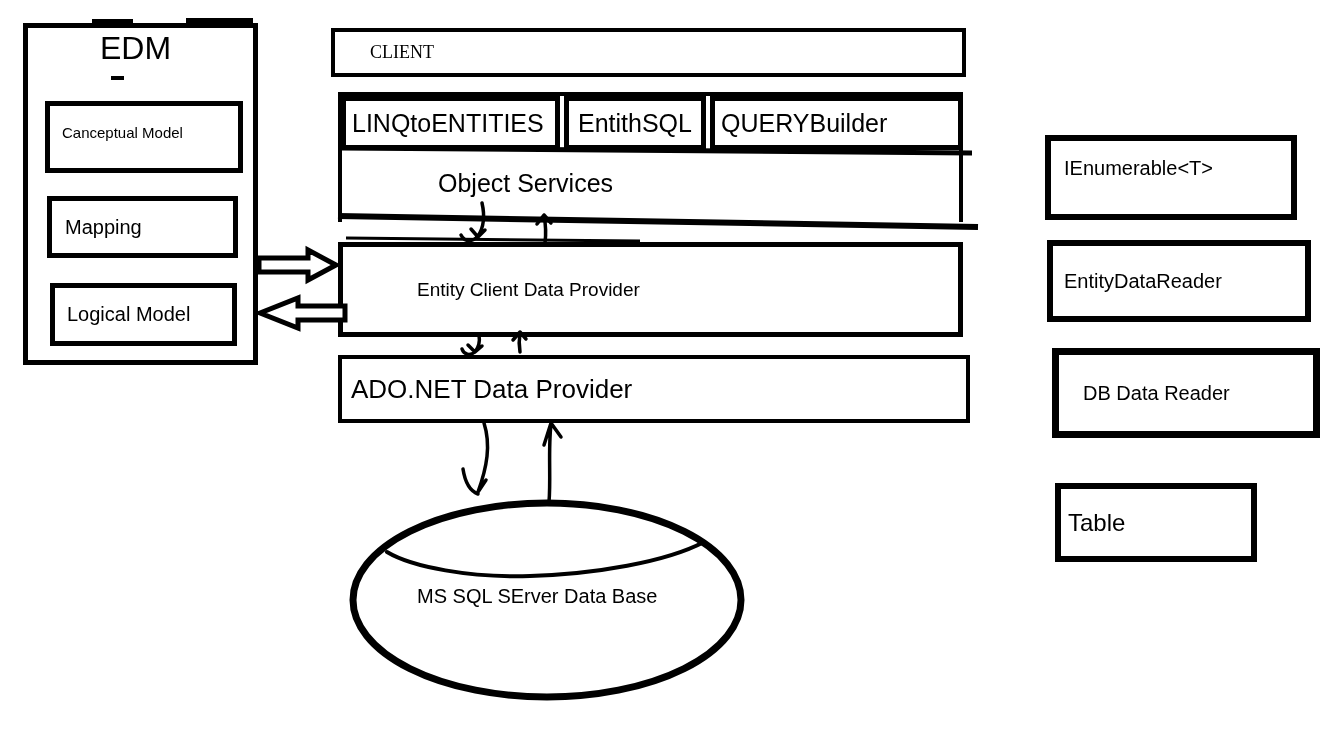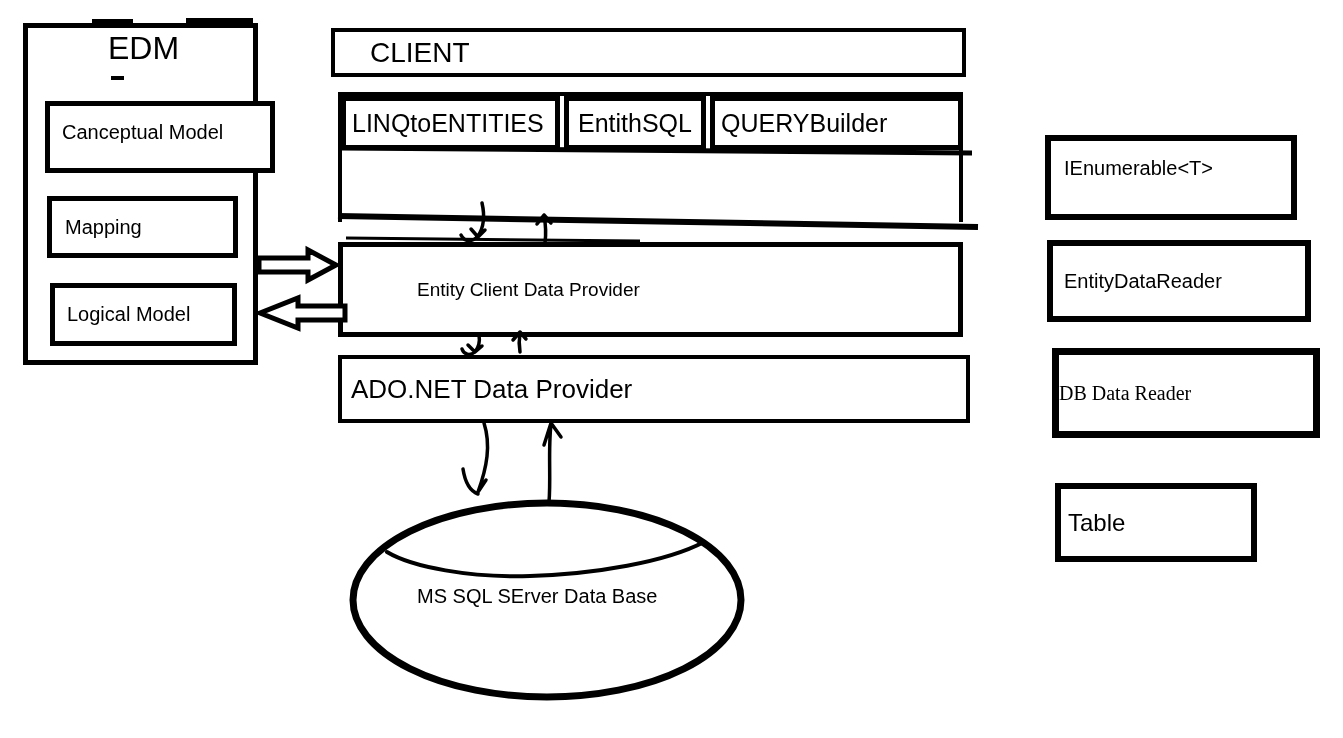--- a/index.html
+++ b/index.html
@@ -15,40 +15,40 @@
   .box{
     position:absolute;box-sizing:border-box;
     background:#fff;border:5px solid #000;
     display:flex;align-items:center;
     color:#000;white-space:nowrap;
   }
   .lbl{position:absolute;box-sizing:border-box;color:#000;white-space:nowrap;}
 
   
   #edm-box{left:23px;top:23px;width:235px;height:342px;border-width:5px;}
-  #edm-title{left:40px;top:30px;width:207px;text-align:center;font-size:32px;}
+  #edm-title{left:32px;top:30px;width:207px;text-align:center;font-size:32px;}
   #edm-dash{left:111px;top:76px;width:13px;height:4px;background:#000;}
-  #box-conceptual{left:45px;top:101px;width:230px;height:72px;padding:0 0 10px 12px;font-size:20px;}
+  #box-conceptual{left:45px;top:101px;width:198px;height:72px;padding:0 0 10px 12px;font-size:15px;}
   #box-mapping{left:47px;top:196px;width:191px;height:62px;padding-left:13px;font-size:20px;}
   #box-logical{left:50px;top:283px;width:187px;height:63px;padding-left:12px;font-size:20px;}
 
   
-  #client-box{left:331px;top:28px;width:635px;height:49px;border-width:4px;padding-left:35px;font-size:28px;}
+  #client-box{left:331px;top:28px;width:635px;height:49px;border-width:4px;padding-left:35px;font-size:18px;font-family:Liberation Serif, serif;}
   #query-row-box{left:338px;top:92px;width:625px;height:130px;border:4px solid #000;border-bottom:none;background:#fff;}
   #linq-box{left:341px;top:96px;width:219px;height:54px;padding-left:6px;font-size:25px;}
   #entith-box{left:564px;top:96px;width:142px;height:54px;padding-left:9px;font-size:25px;}
   #query-box{left:710px;top:96px;width:253px;height:54px;padding-left:6px;font-size:25px;}
   #object-services-label{left:338px;top:152px;width:625px;height:62px;padding-left:100px;display:flex;align-items:center;font-size:25px;}
   #ecdp-box{left:338px;top:242px;width:625px;height:95px;padding-left:74px;font-size:19px;}
   #ado-box{left:338px;top:355px;width:632px;height:68px;border-width:4px;padding-left:9px;font-size:26px;}
 
   
   #out-ienumerable{left:1045px;top:135px;width:252px;height:85px;border-width:6px;padding:0 0 18px 13px;font-size:20px;}
   #out-entitydatareader{left:1047px;top:240px;width:264px;height:82px;border-width:6px;padding-left:11px;font-size:20px;}
-  #out-dbdatareader{left:1052px;top:348px;width:268px;height:90px;border-width:7px;padding-left:0;font-size:20px;font-family:Liberation Serif, serif;}
+  #out-dbdatareader{left:1052px;top:348px;width:268px;height:90px;border-width:7px;padding-left:24px;font-size:20px;}
   #out-table{left:1055px;top:483px;width:202px;height:79px;border-width:6px;padding-left:7px;font-size:24px;}
 
   
   #db-label{left:417px;top:585px;width:280px;font-size:20px;z-index:3;}
 
   #overlay{position:absolute;left:0;top:0;width:1343px;height:738px;z-index:2;pointer-events:none;}
 </style>
 </head>
 <body>
 
@@ -73,20 +73,23 @@
 
   <div class="abs" id="query-row-box"></div>
   <div class="box" id="entith-box">
     <span>EntithSQL</span>
   </div>
   <div class="box" id="linq-box">
     <span>LINQtoENTITIES</span>
   </div>
   <div class="box" id="query-box">
     <span>QUERYBuilder</span>
+  </div>
+  <div class="lbl" id="object-services-label">
+    <span>Object Services</span>
   </div>
 
   <div class="box" id="ecdp-box">
     <span>Entity Client Data Provider</span>
   </div>
 
   <div class="box" id="ado-box">
     <span>ADO.NET Data Provider</span>
   </div>
 

